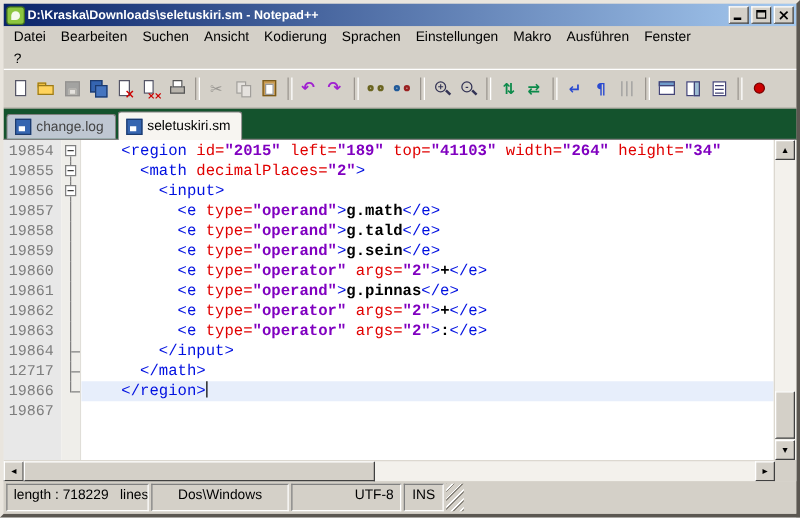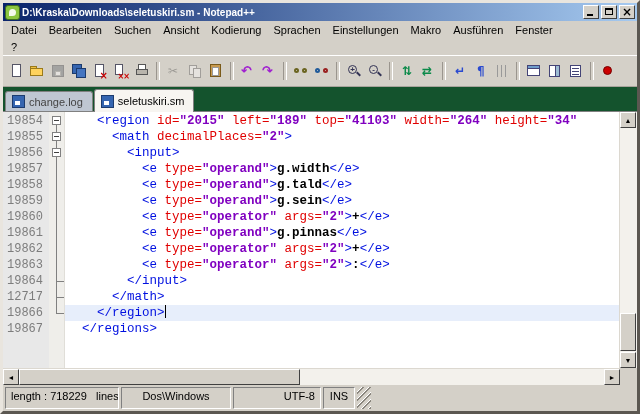--- a/index.html
+++ b/index.html
@@ -316,31 +316,30 @@
           <div class="fold-cell">
             <i class="fl half"></i>
             <i class="fh"></i>
           </div>
           <div class="fold-cell"></div>
         </div>
       <div class="code-col">
           <div class="code-cell"><span class="tk-tag">    &lt;region </span><span class="tk-attr">id=</span><span class="tk-val">"2015"</span><span class="tk-attr"> left=</span><span class="tk-val">"189"</span><span class="tk-attr"> top=</span><span class="tk-val">"41103"</span><span class="tk-attr"> width=</span><span class="tk-val">"264"</span><span class="tk-attr"> height=</span><span class="tk-val">"34"</span></div>
           <div class="code-cell"><span class="tk-tag">      &lt;math </span><span class="tk-attr">decimalPlaces=</span><span class="tk-val">"2"</span><span class="tk-tag">&gt;</span></div>
           <div class="code-cell"><span class="tk-tag">        &lt;input&gt;</span></div>
-          <div class="code-cell"><span class="tk-tag">          &lt;e </span><span class="tk-attr">type=</span><span class="tk-val">"operand"</span><span class="tk-tag">&gt;</span><span class="tk-txt">g.width</span><span class="tk-tag">&lt;/e&gt;</span></div>
+          <div class="code-cell"><span class="tk-tag">          &lt;e </span><span class="tk-attr">type=</span><span class="tk-val">"operand"</span><span class="tk-tag">&gt;</span><span class="tk-txt">g.math</span><span class="tk-tag">&lt;/e&gt;</span></div>
           <div class="code-cell"><span class="tk-tag">          &lt;e </span><span class="tk-attr">type=</span><span class="tk-val">"operand"</span><span class="tk-tag">&gt;</span><span class="tk-txt">g.tald</span><span class="tk-tag">&lt;/e&gt;</span></div>
           <div class="code-cell"><span class="tk-tag">          &lt;e </span><span class="tk-attr">type=</span><span class="tk-val">"operand"</span><span class="tk-tag">&gt;</span><span class="tk-txt">g.sein</span><span class="tk-tag">&lt;/e&gt;</span></div>
           <div class="code-cell"><span class="tk-tag">          &lt;e </span><span class="tk-attr">type=</span><span class="tk-val">"operator"</span><span class="tk-attr"> args=</span><span class="tk-val">"2"</span><span class="tk-tag">&gt;</span><span class="tk-txt">+</span><span class="tk-tag">&lt;/e&gt;</span></div>
           <div class="code-cell"><span class="tk-tag">          &lt;e </span><span class="tk-attr">type=</span><span class="tk-val">"operand"</span><span class="tk-tag">&gt;</span><span class="tk-txt">g.pinnas</span><span class="tk-tag">&lt;/e&gt;</span></div>
           <div class="code-cell"><span class="tk-tag">          &lt;e </span><span class="tk-attr">type=</span><span class="tk-val">"operator"</span><span class="tk-attr"> args=</span><span class="tk-val">"2"</span><span class="tk-tag">&gt;</span><span class="tk-txt">+</span><span class="tk-tag">&lt;/e&gt;</span></div>
           <div class="code-cell"><span class="tk-tag">          &lt;e </span><span class="tk-attr">type=</span><span class="tk-val">"operator"</span><span class="tk-attr"> args=</span><span class="tk-val">"2"</span><span class="tk-tag">&gt;</span><span class="tk-txt">:</span><span class="tk-tag">&lt;/e&gt;</span></div>
           <div class="code-cell"><span class="tk-tag">        &lt;/input&gt;</span></div>
           <div class="code-cell"><span class="tk-tag">      &lt;/math&gt;</span></div>
           <div class="code-cell current"><span class="tk-tag">    &lt;/region&gt;</span><span class="caret"></span></div>
-          <div class="code-cell"><span class="tk-tag">  &lt;/regions&gt;</span></div>
         </div>
       <div class="vscroll">
         <div class="sb-btn up"></div>
         <div class="sb-track">
           <div class="sb-thumb"></div>
         </div>
         <div class="sb-btn down"></div>
       </div>
     </div>
     <div class="editor-bottom">

